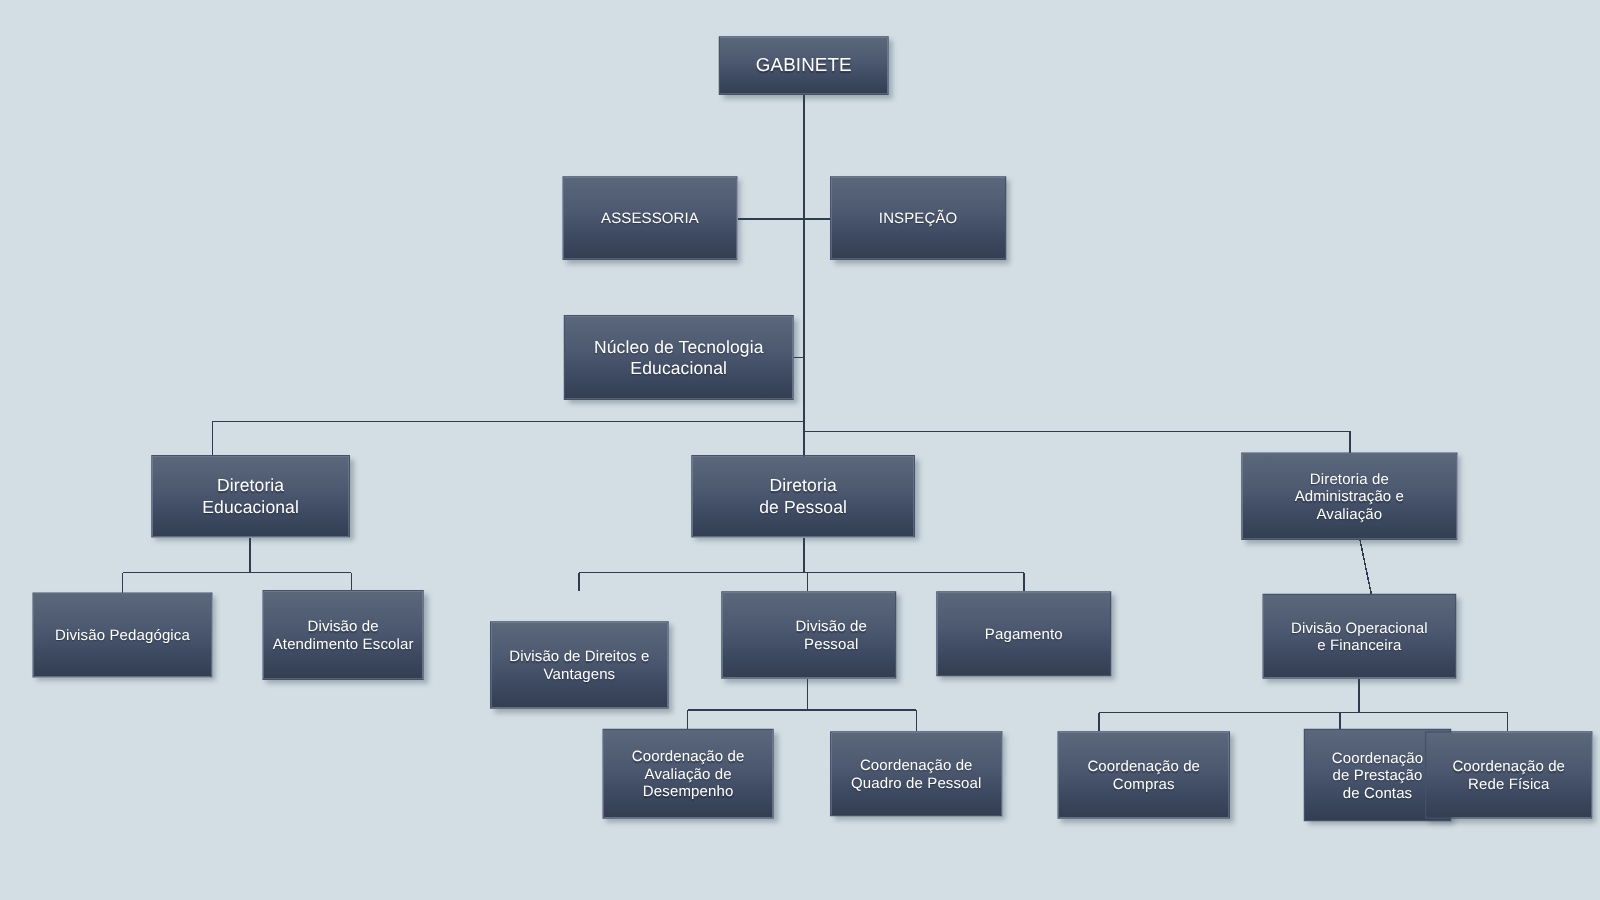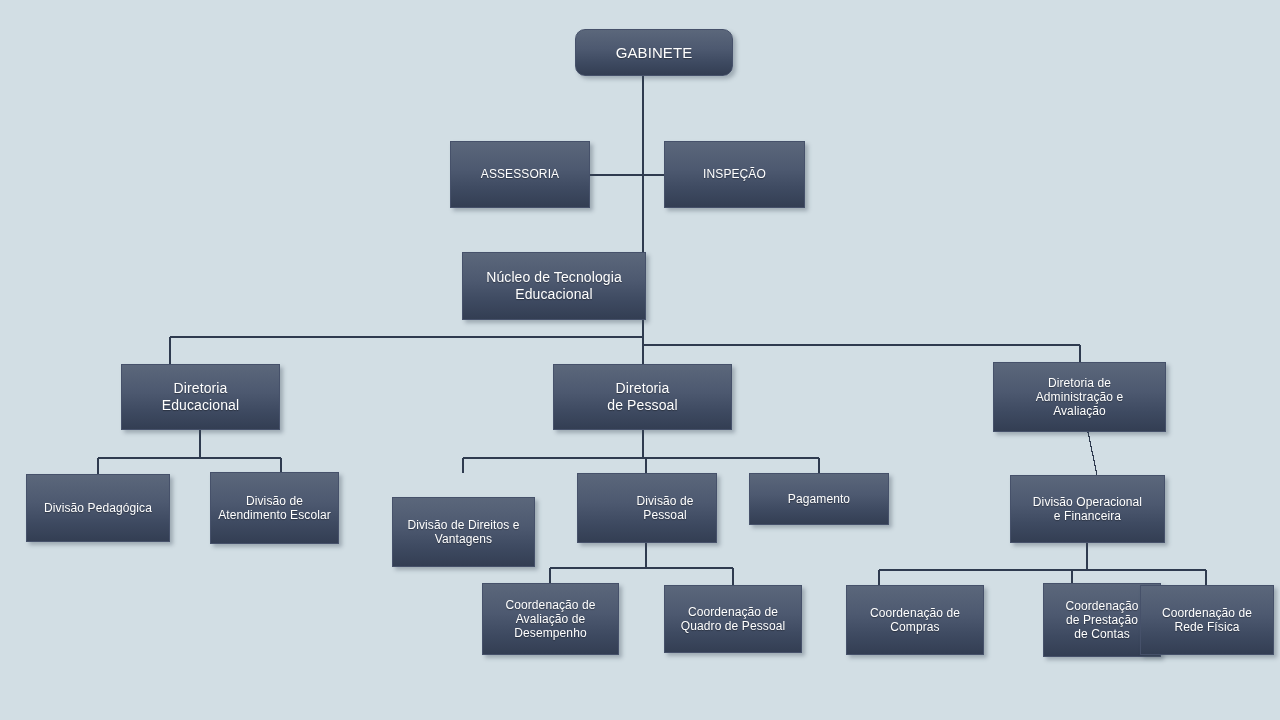--- a/index.html
+++ b/index.html
@@ -79,30 +79,30 @@
       <line x1="550" y1="568" x2="550" y2="583" stroke="#2f3b4f" stroke-width="1.2" shape-rendering="crispEdges"></line>
       <line x1="733" y1="568" x2="733" y2="585" stroke="#2f3b4f" stroke-width="1.2" shape-rendering="crispEdges"></line>
       <line x1="1088" y1="432" x2="1097" y2="475" stroke="#2f3b4f" stroke-width="1.2" shape-rendering="crispEdges"></line>
       <line x1="1087" y1="543" x2="1087" y2="570" stroke="#2f3b4f" stroke-width="1.2" shape-rendering="crispEdges"></line>
       <line x1="879" y1="570" x2="1206" y2="570" stroke="#2f3b4f" stroke-width="1.2" shape-rendering="crispEdges"></line>
       <line x1="879" y1="570" x2="879" y2="585" stroke="#2f3b4f" stroke-width="1.2" shape-rendering="crispEdges"></line>
       <line x1="1072" y1="570" x2="1072" y2="583" stroke="#2f3b4f" stroke-width="1.2" shape-rendering="crispEdges"></line>
       <line x1="1206" y1="570" x2="1206" y2="585" stroke="#2f3b4f" stroke-width="1.2" shape-rendering="crispEdges"></line>
     </svg>
   <div id="node-layer">
-      <div class="node f15" style="left: 575px; top: 29px; width: 158px; height: 47px; border-radius: 10px;">
+      <div class="node f15" style="left: 575px; top: 29px; width: 136px; height: 47px;">
         <span class="label">GABINETE</span>
       </div>
       <div class="node f13p5" style="left: 450px; top: 141px; width: 140px; height: 67px;">
         <span class="label">ASSESSORIA</span>
       </div>
       <div class="node f13p5" style="left: 664px; top: 141px; width: 141px; height: 67px;">
         <span class="label">INSPEÇÃO</span>
       </div>
-      <div class="node f14" style="left: 451px; top: 252px; width: 184px; height: 68px; margin-left: 11px;">
+      <div class="node f14" style="left: 451px; top: 252px; width: 184px; height: 68px;">
         <span class="label">Núcleo de Tecnologia
 Educacional</span>
       </div>
       <div class="node f14" style="left: 121px; top: 364px; width: 159px; height: 66px;">
         <span class="label">Diretoria
 Educacional</span>
       </div>
       <div class="node f14" style="left: 553px; top: 364px; width: 179px; height: 66px;">
         <span class="label">Diretoria
 de Pessoal</span>
@@ -119,21 +119,21 @@
         <span class="label">Divisão de
 Atendimento Escolar</span>
       </div>
       <div class="node f13p5" style="left: 392px; top: 473px; width: 143px; height: 70px; margin-top: 24px;">
         <span class="label">Divisão de Direitos e
 Vantagens</span>
       </div>
       <div class="node f13p5" style="left: 577px; top: 473px; width: 140px; height: 70px; padding-left: 36px;">
         <span class="label">Divisão de Pessoal</span>
       </div>
-      <div class="node f13p5" style="left: 749px; top: 473px; width: 140px; height: 52px;">
+      <div class="node f13p5" style="left: 749px; top: 473px; width: 140px; height: 68px;">
         <span class="label">Pagamento</span>
       </div>
       <div class="node f13p5" style="left: 1010px; top: 475px; width: 155px; height: 68px;">
         <span class="label">Divisão Operacional
 e Financeira</span>
       </div>
       <div class="node f13p5" style="left: 482px; top: 583px; width: 137px; height: 72px;">
         <span class="label">Coordenação de
 Avaliação de
 Desempenho</span>

